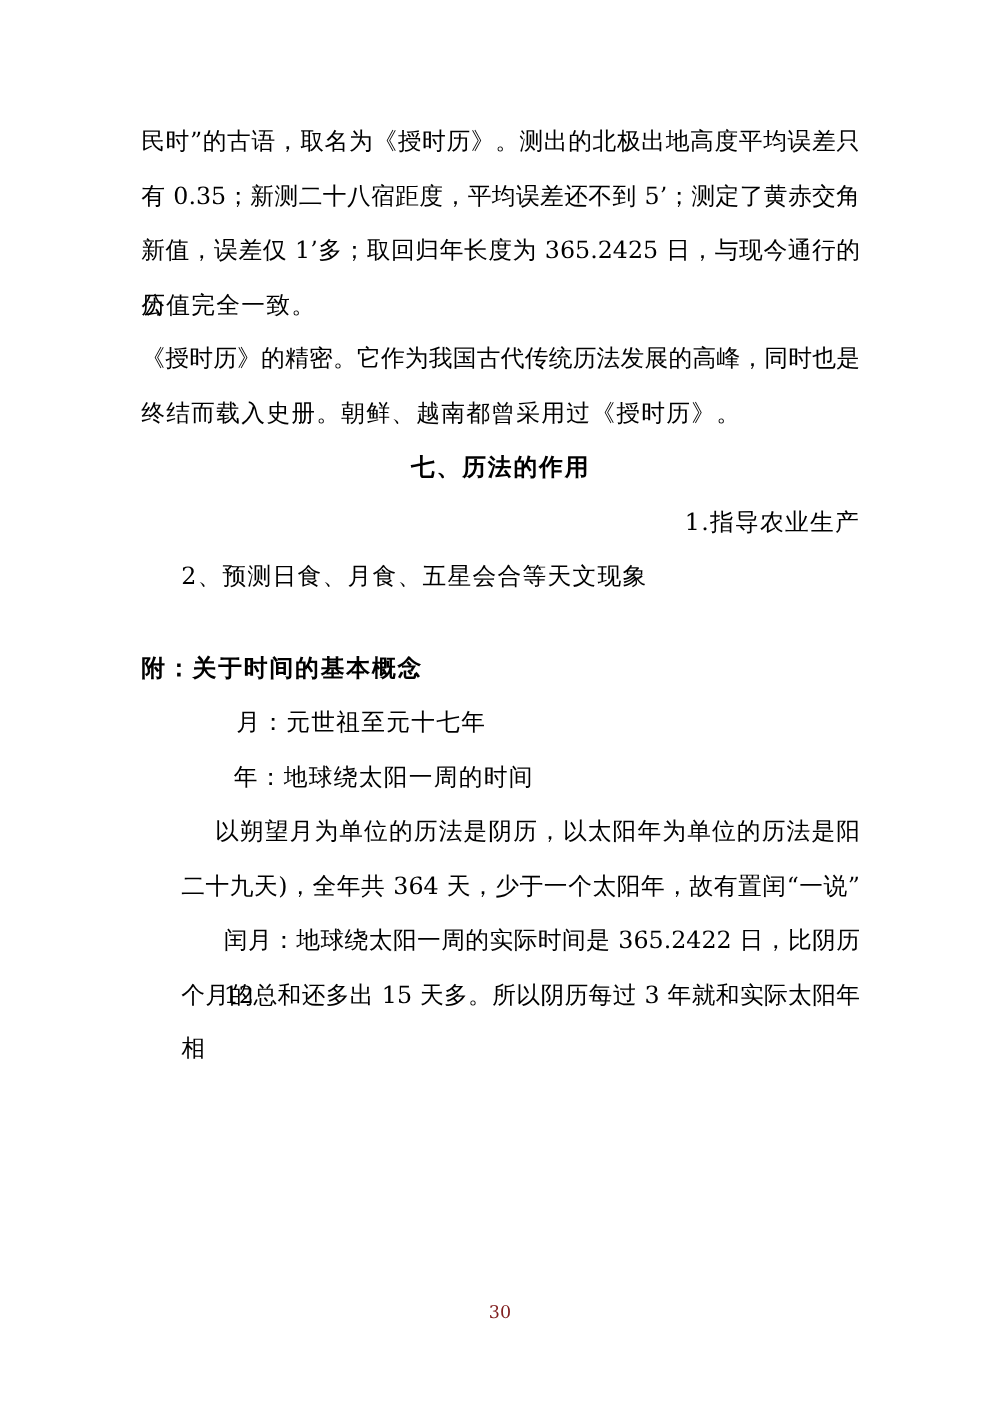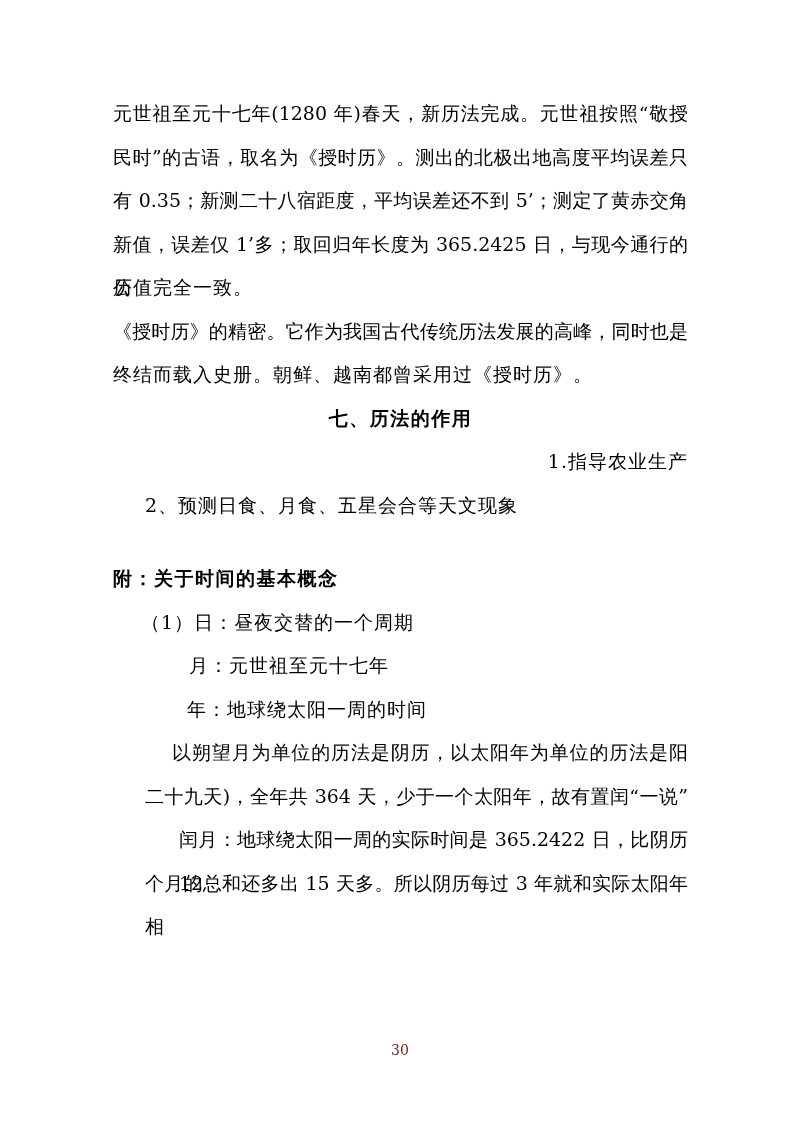--- a/index.html
+++ b/index.html
@@ -54,33 +54,31 @@
     font-family: "DejaVu Serif", "Liberation Serif", serif;
     font-size: 14px;
     color: #7f1d1d;
   }
 </style>
 </head>
 <body>
 
 <div class="page">
   <div class="content">
-      <div class="line justify" style="padding-left: 0px;">元世祖至元十七年(1280 年)春天，新历法完成。元世祖按照“敬授</div>
       <div class="line justify" style="padding-left: 0px;">民时”的古语，取名为《授时历》。测出的北极出地高度平均误差只</div>
       <div class="line justify" style="padding-left: 0px;">有 0.35；新测二十八宿距度，平均误差还不到 5’；测定了黄赤交角</div>
       <div class="line justify" style="padding-left: 0px;">新值，误差仅 1’多；取回归年长度为 365.2425 日，与现今通行的公</div>
       <div class="line" style="padding-left: 0px;">历值完全一致。</div>
       <div class="line justify" style="padding-left: 0px;">《授时历》的精密。它作为我国古代传统历法发展的高峰，同时也是</div>
       <div class="line" style="padding-left: 0px;">终结而载入史册。朝鲜、越南都曾采用过《授时历》。</div>
       <div class="line heading" style="padding-left: 0px; text-align: center;">七、历法的作用</div>
       <div class="line" style="padding-left: 34px; text-align: right;">1.指导农业生产</div>
       <div class="line" style="padding-left: 32px;">2、预测日食、月食、五星会合等天文现象</div>
       <div class="spacer"></div>
       <div class="line heading" style="padding-left: 0px;">附：关于时间的基本概念</div>
-      <div class="line" style="padding-left: 28px;">（1）日：昼夜交替的一个周期</div>
       <div class="line" style="padding-left: 76px;">月：元世祖至元十七年</div>
       <div class="line" style="padding-left: 74px;">年：地球绕太阳一周的时间</div>
       <div class="line justify" style="padding-left: 59px;">以朔望月为单位的历法是阴历，以太阳年为单位的历法是阳</div>
       <div class="line justify" style="padding-left: 32px;">二十九天)，全年共 364 天，少于一个太阳年，故有置闰“一说”</div>
       <div class="line justify" style="padding-left: 66px;">闰月：地球绕太阳一周的实际时间是 365.2422 日，比阴历 12</div>
       <div class="line justify" style="padding-left: 32px;">个月的总和还多出 15 天多。所以阴历每过 3 年就和实际太阳年相</div>
     </div>
   <div class="page-number">30</div>
 </div>
 

